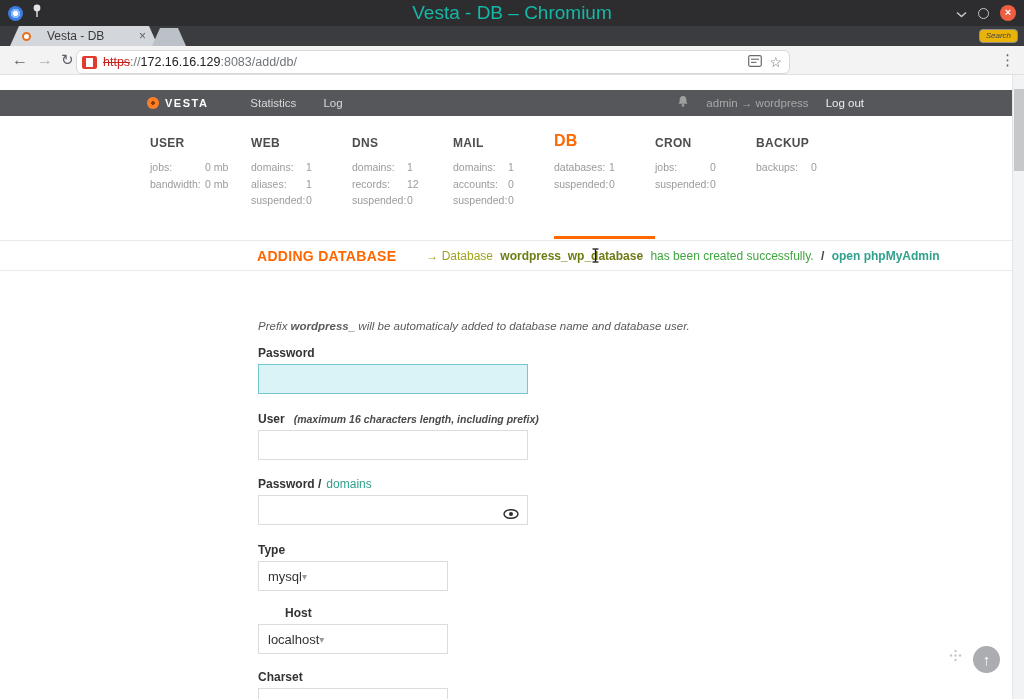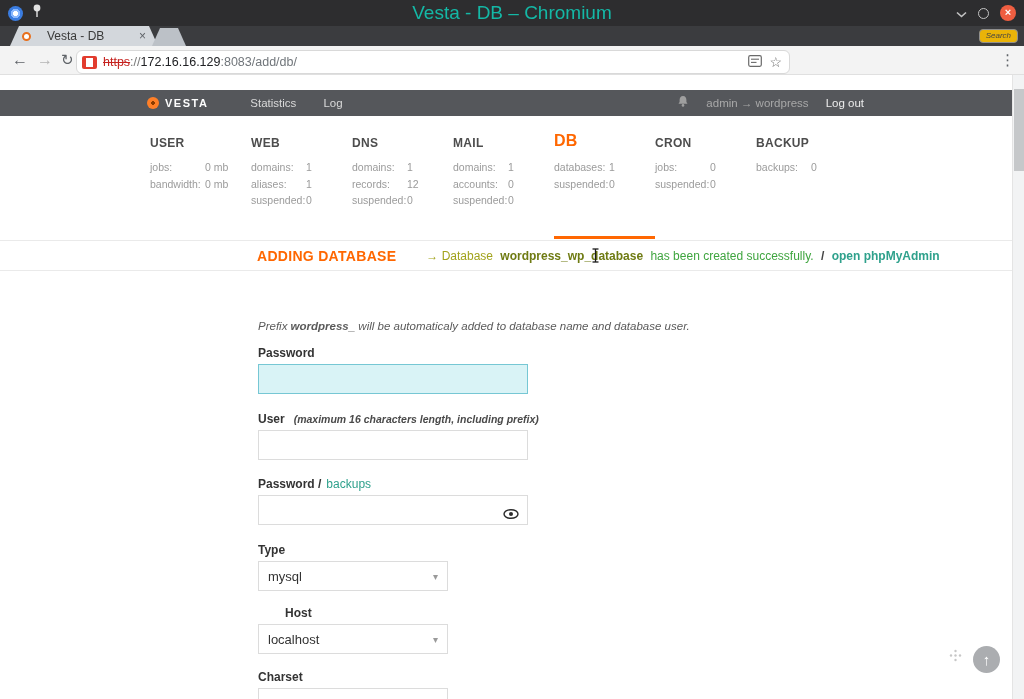--- a/index.html
+++ b/index.html
@@ -100,21 +100,21 @@
   .flabel.host { margin-top: 15px; padding-left: 27px; }
   .flabel.charset { margin-top: 16px; }
   .hint { font-size: 10.5px; font-style: italic; font-weight: bold; color: #4a4a4a; margin-left: 9px; white-space: nowrap; }
   .gen-link { color: #2fa18c; font-weight: normal; margin-left: 5px; }
   .tinput { width: 270px; height: 30px; border: 1px solid #dcdcdc; background: #fff;
             font-size: 13px; padding: 0 8px; font-family: "Liberation Sans", sans-serif; outline: none; }
   .tinput--focus { background: #d9f3f6; border-color: #76c7d4; }
   .pwd-wrap { position: relative; width: 270px; }
   .eye { position: absolute; right: 9px; top: 10px; }
   .select { width: 190px; height: 30px; border: 1px solid #dcdcdc; background: #fff;
-            display: flex; align-items: center; justify-content: space-between;
+            display: flex; align-items: center; 
             padding: 0 9px; font-size: 13px; color: #333; }
   .caret { color: #9a9a9a; font-size: 10px; }
 
   .grip { position: absolute; right: 50px; bottom: 33px; }
   .totop { position: absolute; right: 12px; bottom: 26px; width: 27px; height: 27px; border-radius: 50%;
            background: #abadb0; color: #fff; font-size: 15px; display: flex;
            align-items: center; justify-content: center; }
 
   .ibeam { position: absolute; left: 591px; top: 173px; }
 
@@ -313,21 +313,21 @@
     <input class="tinput tinput--focus" type="text" style="">
 
     <div class="flabel">
       <span>User</span>
       <span class="hint">(maximum 16 characters length, including prefix)</span>
     </div>
     <input class="tinput" type="text" style="">
 
     <div class="flabel pwd">
       <span>Password /</span>
-      <span class="gen-link">backups</span>
+      <span class="gen-link">domains</span>
     </div>
     <div class="pwd-wrap">
       <input class="tinput" type="text" style="">
       <span class="eye">
         <svg width="16" height="10" viewBox="0 0 16 10">
             <ellipse cx="8" cy="5" rx="7" ry="4.3" fill="none" stroke="#2b2b2b" stroke-width="1.4"></ellipse>
             <circle cx="8" cy="5" r="2" fill="#2b2b2b"></circle>
           </svg>
       </span>
     </div>

